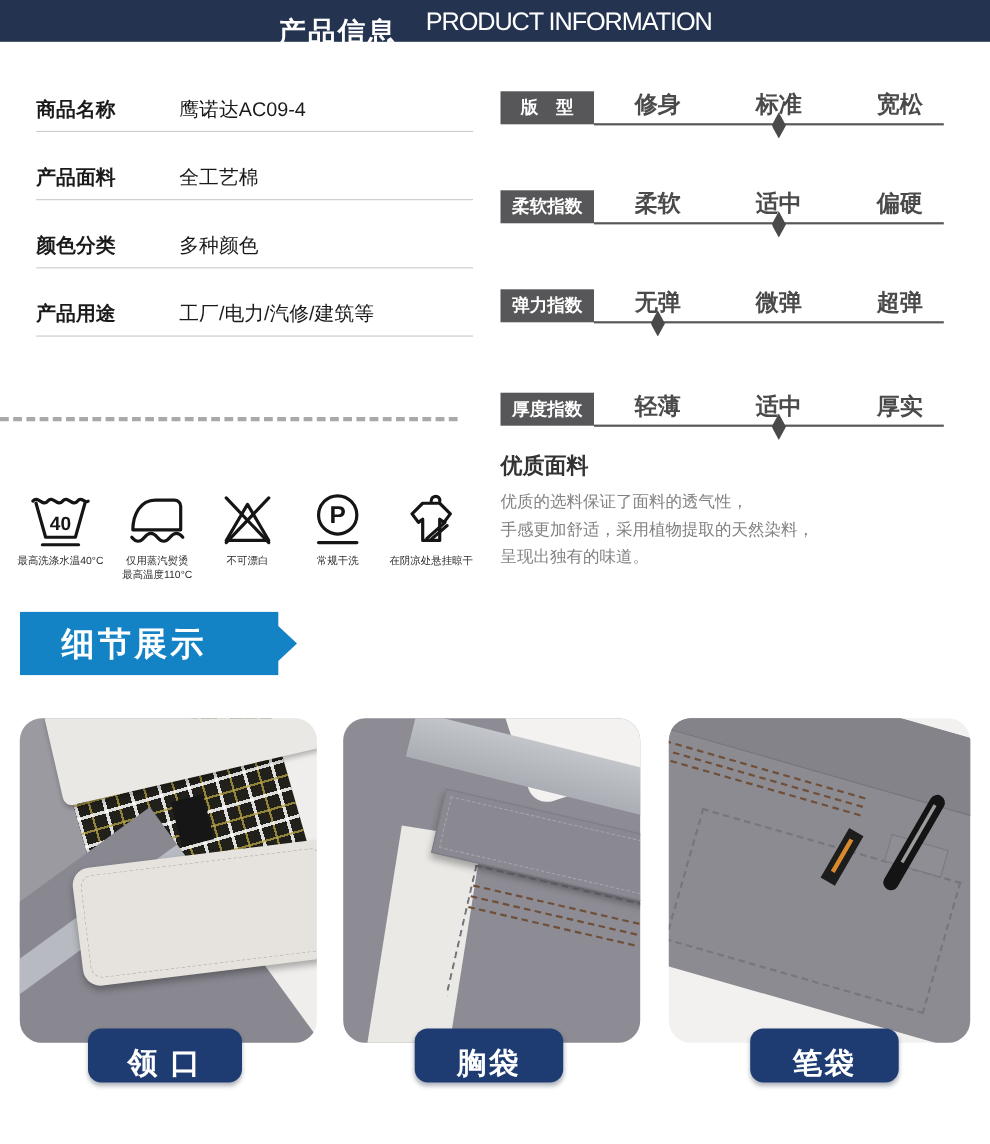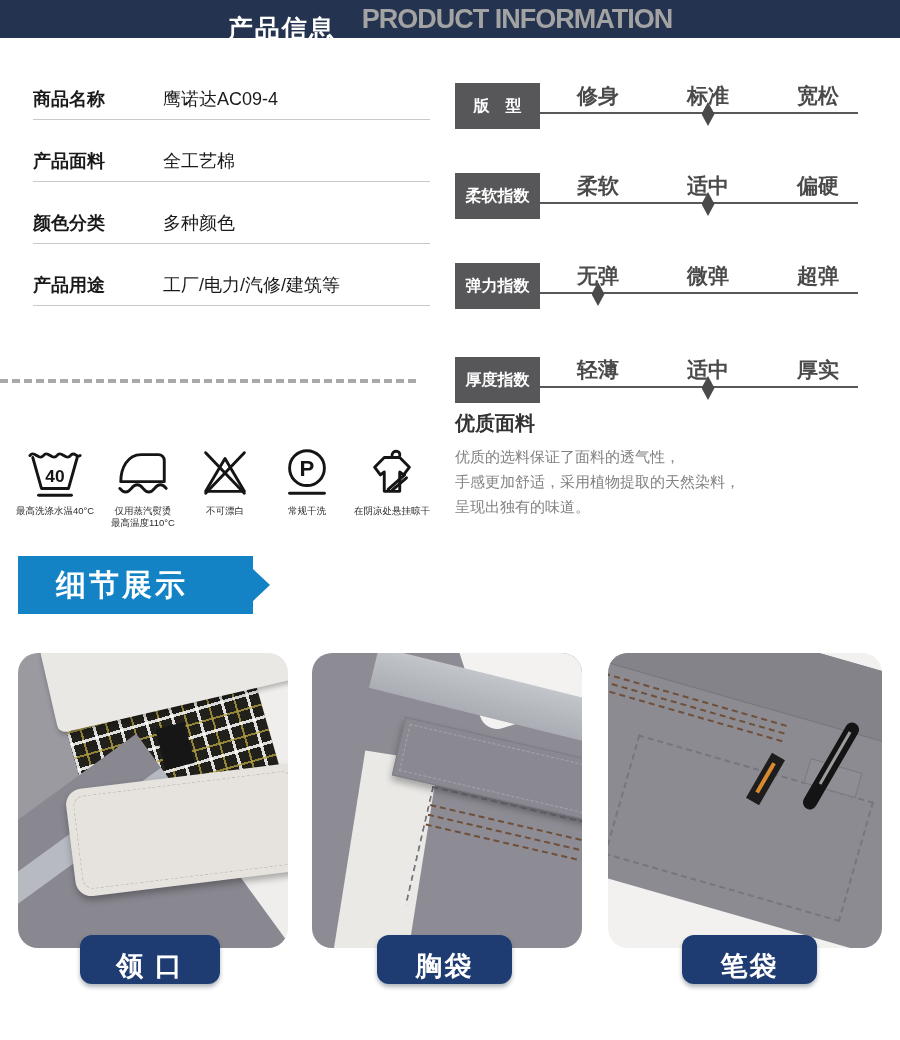--- a/index.html
+++ b/index.html
@@ -11,32 +11,32 @@
   }
   *{margin:0;padding:0;box-sizing:border-box;}
   body{background:#fff;}
   .page{position:relative;width:900px;height:1040px;margin:0 auto;background:#fff;overflow:hidden;
         font-family:"Liberation Sans","DejaVu Sans",sans-serif;color:#1a1a1a;}
 
   
   .header{position:absolute;left:0;top:0;width:900px;height:38px;background:var(--header-navy);
           display:flex;align-items:center;justify-content:center;gap:26px;}
   .header .zh{color:#fff;font-size:25px;font-weight:700;letter-spacing:2px;margin-top:19px;}
-  .header .en{color:#a3a3a3;font-size:27px;font-weight:700;letter-spacing:-1px;}
+  .header .en{color:#ffffff;font-size:23px;font-weight:400;letter-spacing:-1px;}
 
   
   .specs{position:absolute;left:33px;top:58px;width:397px;}
   .spec-row{height:62px;display:flex;align-items:flex-end;padding-bottom:8px;border-bottom:1px solid #c9c9c9;}
   .spec-label{width:130px;font-size:18px;font-weight:700;}
   .spec-value{font-size:18px;font-weight:500;}
 
   
   .scales{position:absolute;left:455px;top:83px;width:403px;height:380px;}
   .scale-row{position:absolute;left:0;width:403px;height:48px;}
-  .scale-label{position:absolute;left:0;top:0;width:85px;height:46px;background:var(--scale-label-gray);
+  .scale-label{position:absolute;left:0;top:0;width:85px;height:30px;background:var(--scale-label-gray);
                color:#fff;font-size:16px;font-weight:700;display:flex;align-items:center;justify-content:center;}
   .scale-line{position:absolute;left:85px;right:0;top:29px;height:2px;background:#58585a;}
   .scale-opt{position:absolute;top:-2px;height:30px;line-height:30px;transform:translateX(-50%);
              font-size:21px;font-weight:600;color:#4a4a4a;white-space:nowrap;}
   .diamond{position:absolute;top:19px;width:13px;height:24px;background:#4a4a4a;
            clip-path:polygon(50% 0,100% 50%,50% 100%,0 50%);}
 
   
   .dash-sep{position:absolute;left:0;top:379px;width:416px;border-top:4px dashed #a9a9a9;}
   .wash-line{position:absolute;left:26px;top:396px;width:410px;font-size:15px;}

